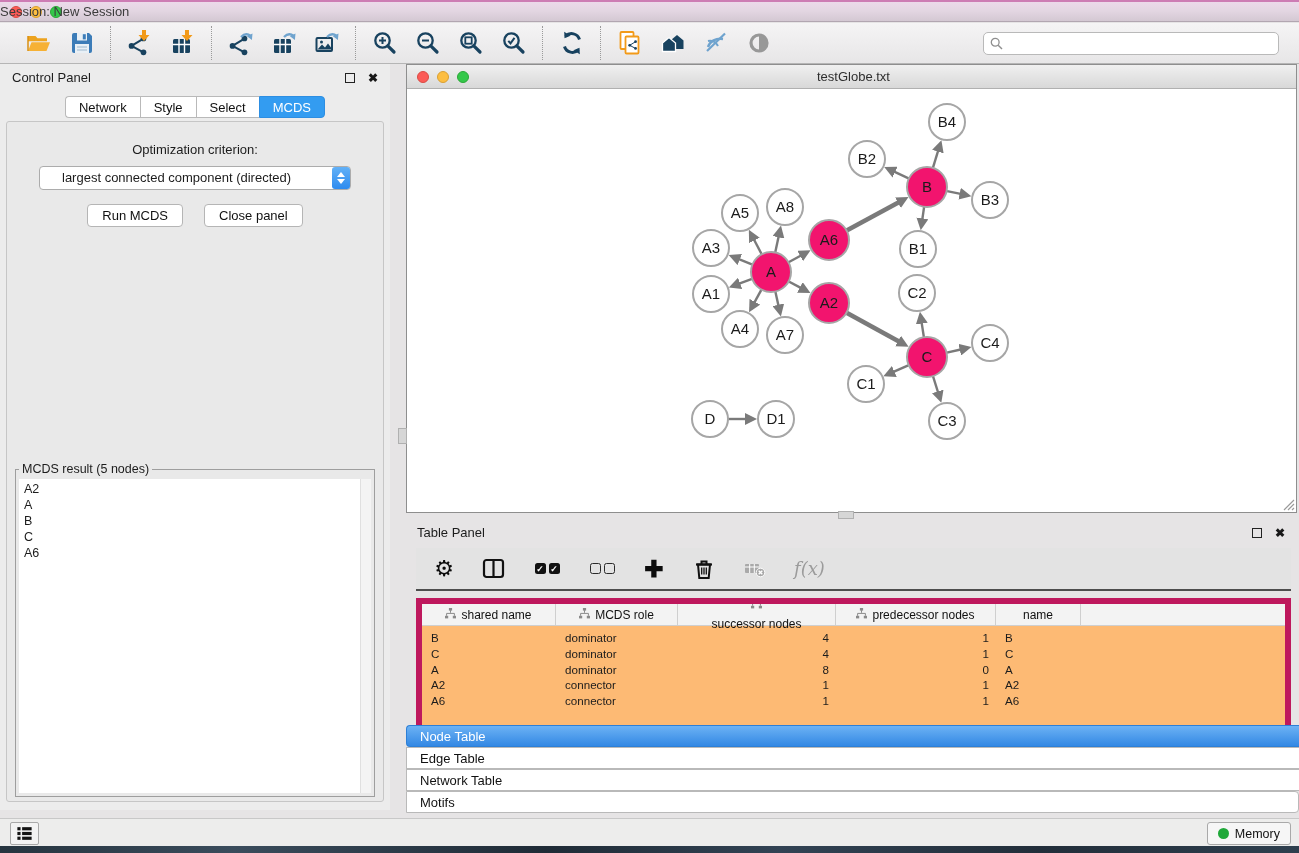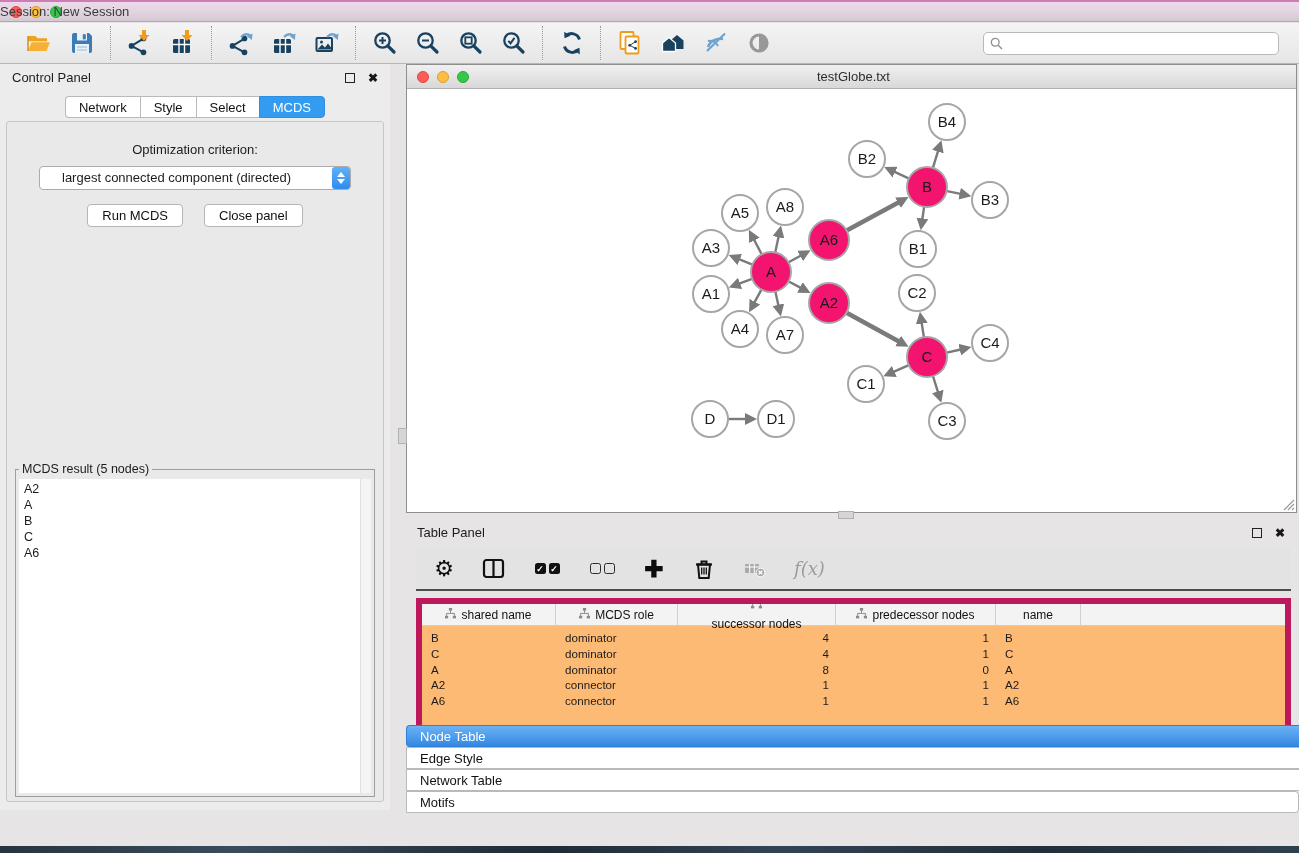--- a/index.html
+++ b/index.html
@@ -534,21 +534,39 @@
             <div class="td l" style="width: 134px;">A6</div>
             <div class="td l" style="width: 122px;">connector</div>
             <div class="td r" style="width: 158px;">1</div>
             <div class="td r" style="width: 160px;">1</div>
             <div class="td l" style="width: 85px;">A6</div>
           </div>
         </div>
     </div>
     <div class="tp-tabs">
         <div class="tab active">Node Table</div>
-        <div class="tab">Edge Style</div>
+        <div class="tab">Edge Table</div>
         <div class="tab">Network Table</div>
         <div class="tab">Motifs</div>
       </div>
   </div>
 
+  <div class="statusbar">
+    <span class="list-btn">
+      <svg width="19" height="19" viewBox="0 0 24 24">
+          <g fill="#141414">
+            <rect x="3" y="4" width="4" height="4"></rect>
+            <rect x="9" y="4" width="12" height="4"></rect>
+            <rect x="3" y="10" width="4" height="4"></rect>
+            <rect x="9" y="10" width="12" height="4"></rect>
+            <rect x="3" y="16" width="4" height="4"></rect>
+            <rect x="9" y="16" width="12" height="4"></rect>
+          </g>
+        </svg>
+    </span>
+    <span class="memory-btn">
+      <span class="mem-dot"></span>
+      <span class="lbl">Memory</span>
+    </span>
+  </div>
   <div class="wallpaper"></div>
 
 </div>
 
 </body></html>

